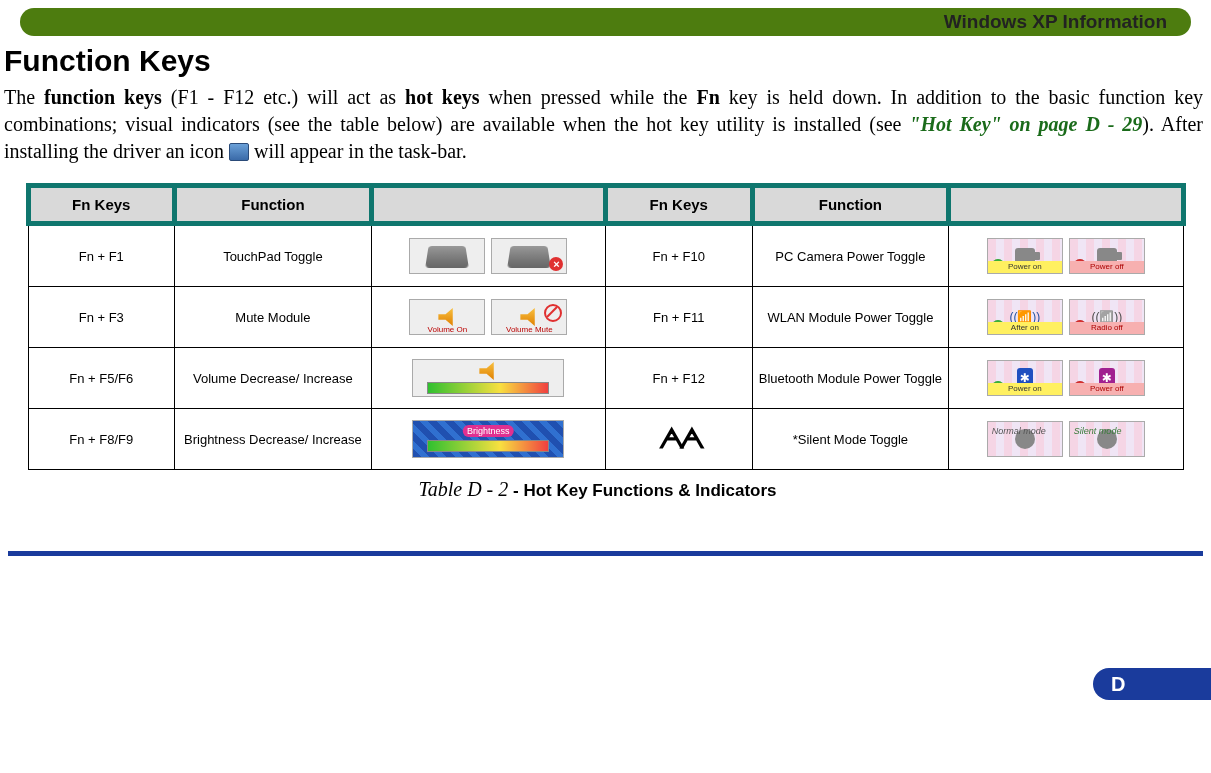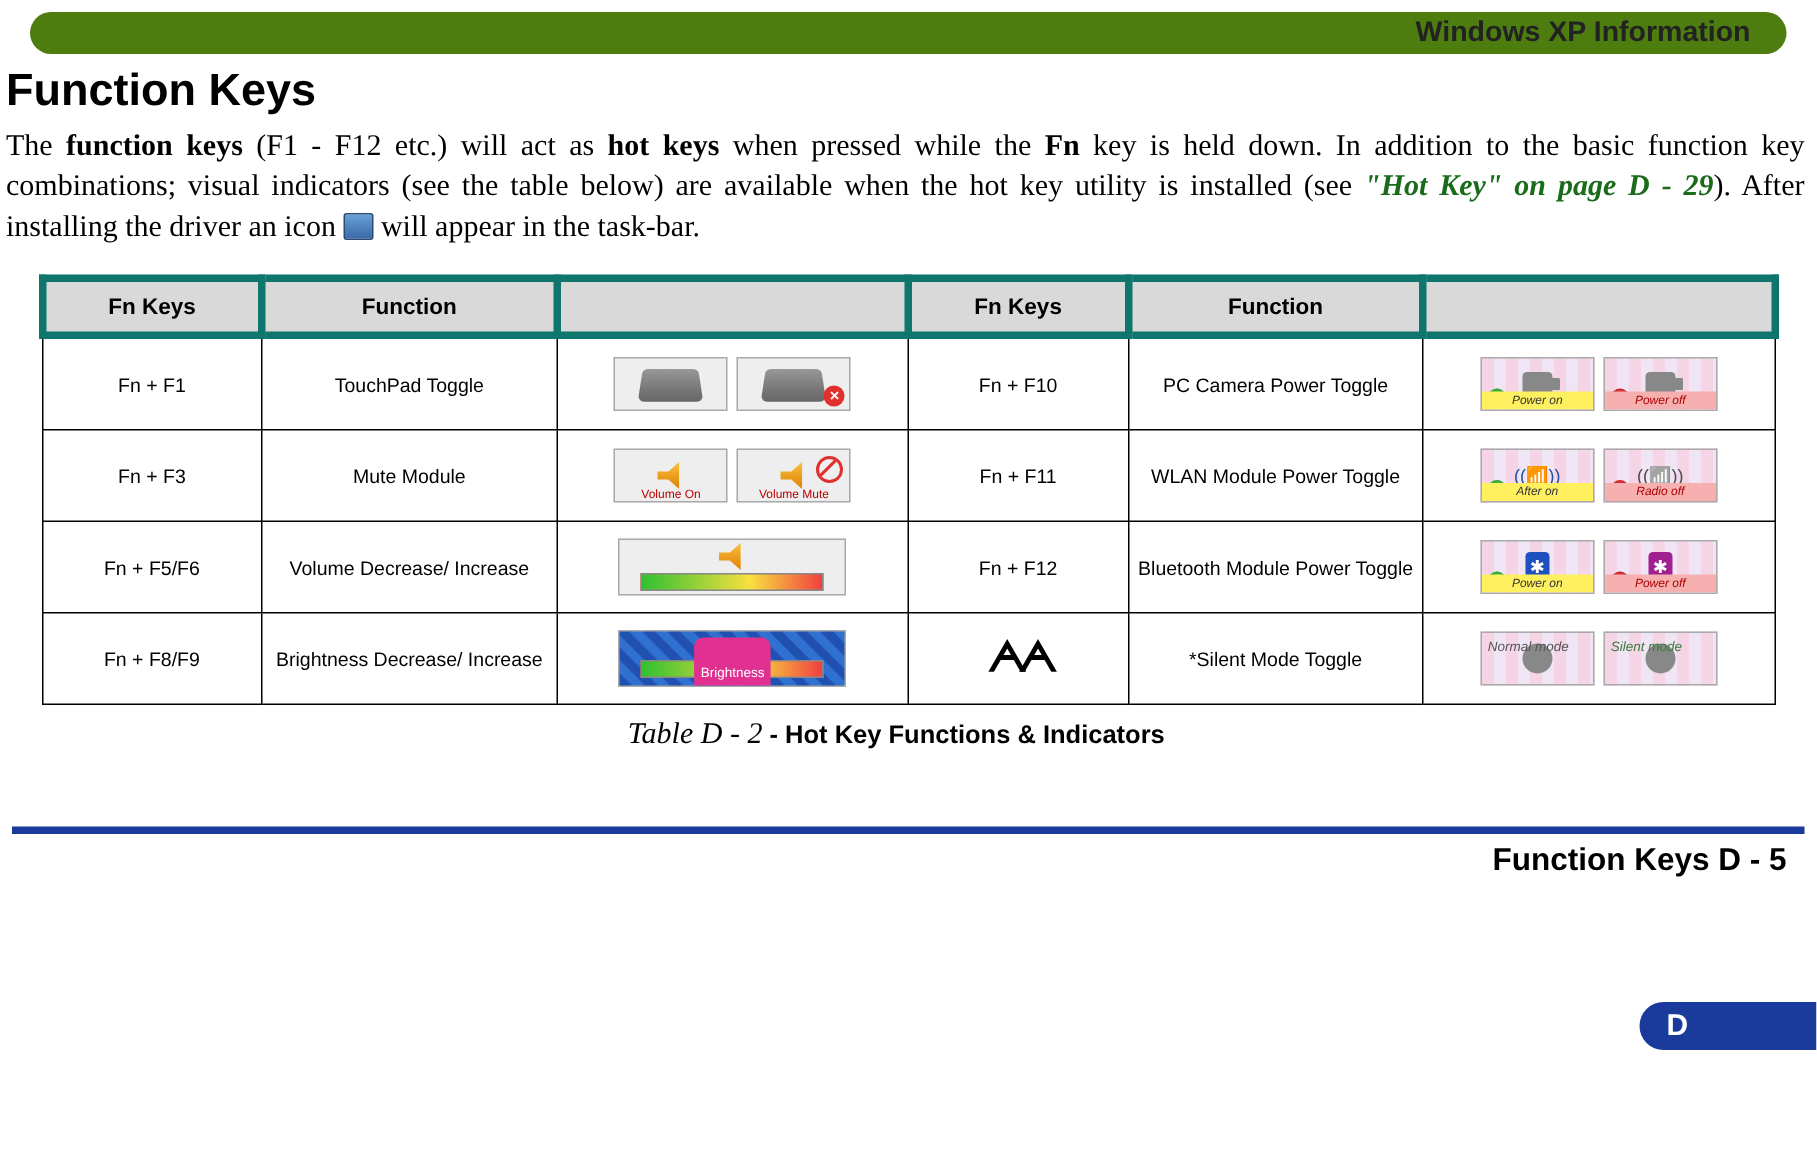--- a/index.html
+++ b/index.html
@@ -87,34 +87,34 @@
     border: 1px solid #aaa;
     display:flex; align-items:center; justify-content:center;
     position:relative;
     font-size:9px;
     overflow:hidden;
   }
   .thumb-wide { width: 150px; height:36px; }
   .badge-dot { position:absolute; bottom:2px; left:4px; width:12px; height:12px; border-radius:50%; }
   .dot-g { background:#3db83d; box-shadow:0 0 2px #2a8a2a inset; }
   .dot-r { background:#e03030; box-shadow:0 0 2px #a02020 inset; }
-  .cap-strip { position:absolute; bottom:0; left:0; right:0; height:12px; background:#fff060; font-size:8px; line-height:12px; text-align:center; color:#333;font-style:italic;}
+  .cap-strip { position:absolute; bottom:0; left:0; right:0; height:12px; background:#fff060; font-size:8px; line-height:12px; text-align:center; color:#333;}
   .cap-strip.red { background:#f7b0b0; color:#a00; }
   .cap-text { position:absolute; bottom:0; left:0; right:0; font-size:8px; text-align:center; color:#b00; }
   .grid-bg { background:
       repeating-linear-gradient(90deg, #f5d5e5 0 8px, #f0e5f5 8px 16px),
       #f5e5f0;
   }
   .tpad-shape { width:40px; height:24px; background:linear-gradient(#999,#666); border-radius:4px; transform:perspective(60px) rotateX(25deg); }
   .red-x { position:absolute; right:3px; bottom:2px; width:14px; height:14px; border-radius:50%; background:#e03030; color:#fff; font-size:11px; line-height:14px; text-align:center; font-weight:bold;}
   .speaker-ico { width:18px;height:18px; background:linear-gradient(#f8c040,#e08000); clip-path: polygon(0 35%,40% 35%,80% 0,80% 100%,40% 65%,0 65%); display:inline-block;}
   .no-sign { width:14px;height:14px;border:2px solid #e03030;border-radius:50%;position:absolute;right:4px;top:4px;}
   .no-sign::after{content:"";position:absolute;left:-1px;top:5px;width:14px;height:2px;background:#e03030;transform:rotate(-45deg);}
   .vol-bar { width:120px;height:10px;background:linear-gradient(90deg,#30c030 0%,#f8e040 60%,#f04040 100%);border:1px solid #888;}
-  .bright-pill { background:#e03090; color:#fff; padding:18px 4px; border-radius:6px; font-size:9px; position:absolute; top:4px; left:50%; transform:translateX(-50%);}
+  .bright-pill { background:#e03090; color:#fff; padding:1px 4px; border-radius:6px; font-size:9px; position:absolute; top:4px; left:50%; transform:translateX(-50%);}
   .bright-bg { background: repeating-linear-gradient(45deg,#2050b0 0 6px,#3070d0 6px 12px); }
   .wifi-ico::before { content:"((📶))"; font-size:12px; color:#2050a0;}
   .bt-ico { width:16px;height:20px; background:#2050c0; color:#fff; border-radius:3px; display:inline-flex; align-items:center; justify-content:center; font-size:12px;}
   .cam-ico { width:20px;height:16px; background:#888; border-radius:3px; position:relative; display:inline-block;}
   .cam-ico::after{content:"";position:absolute;right:-5px;top:4px;width:6px;height:8px;background:#888;border-radius:1px;}
   .gear-ico { width:20px;height:20px;border-radius:50%;background:#888; display:inline-block;}
   .silent-logo { font-family: "Times New Roman", serif; font-weight:bold; font-size:28px; letter-spacing:-6px; }
 
   .table-caption {
     text-align:center;
@@ -304,15 +304,14 @@
   </tbody>
 </table>
 
 <div class="table-caption">
   <span class="it">Table D - 2</span><span class="b"> - Hot Key Functions &amp; Indicators</span>
 </div>
 
 <div class="side-tab">D</div>
 
 <hr class="footer-rule">
-<div class="footer">Function Keys  D  -  5</div>
 
 </div>
 
 </body></html>

